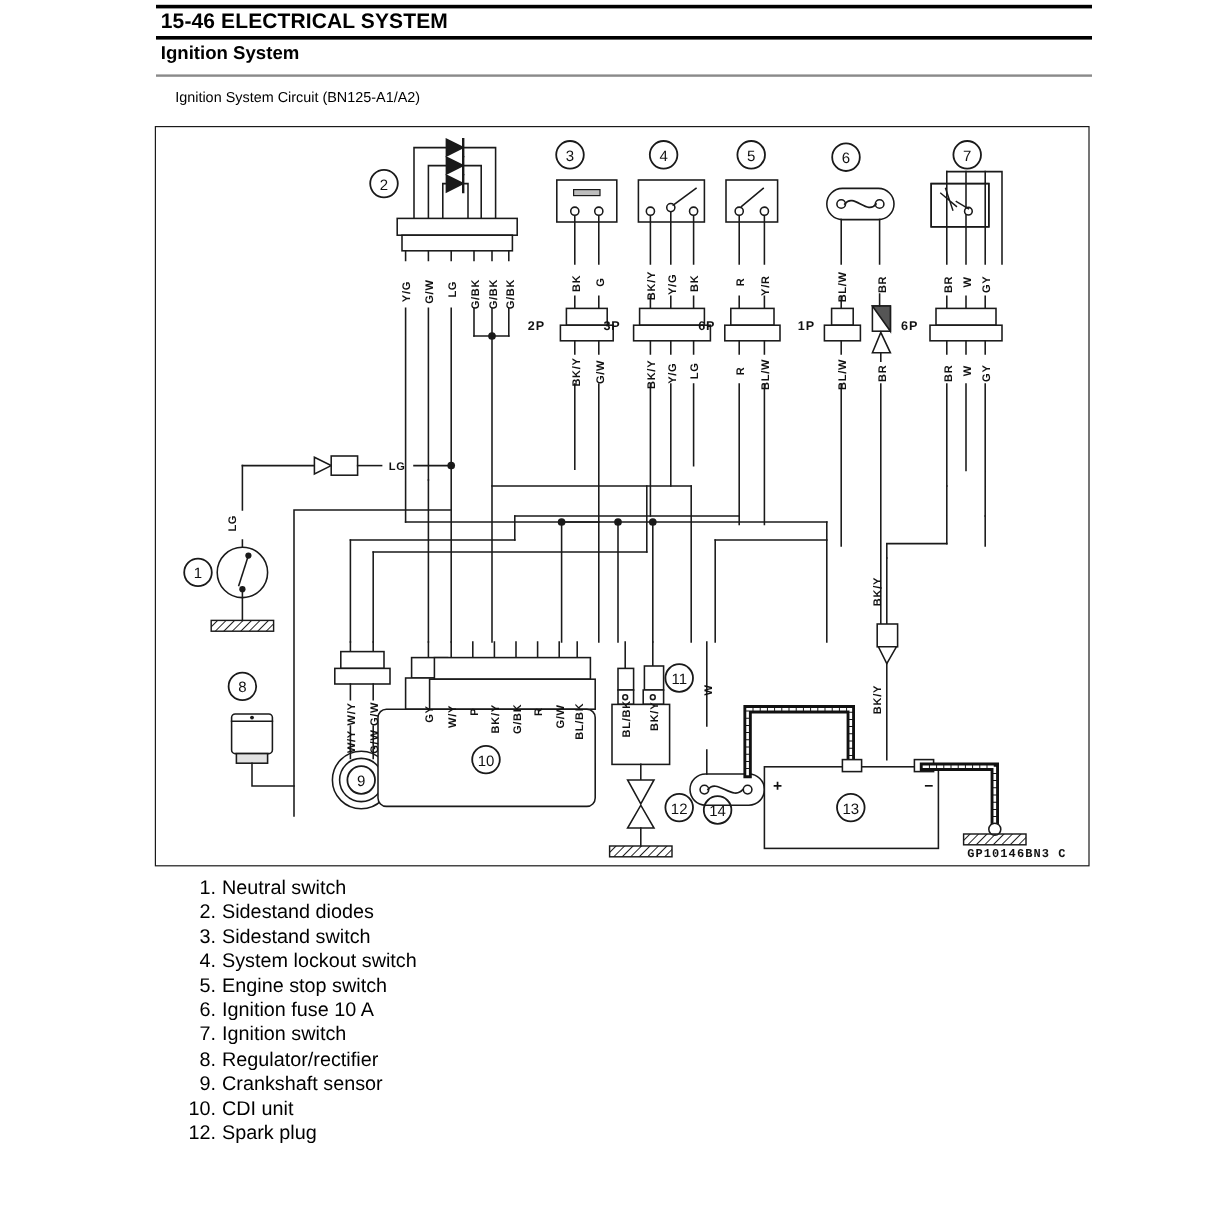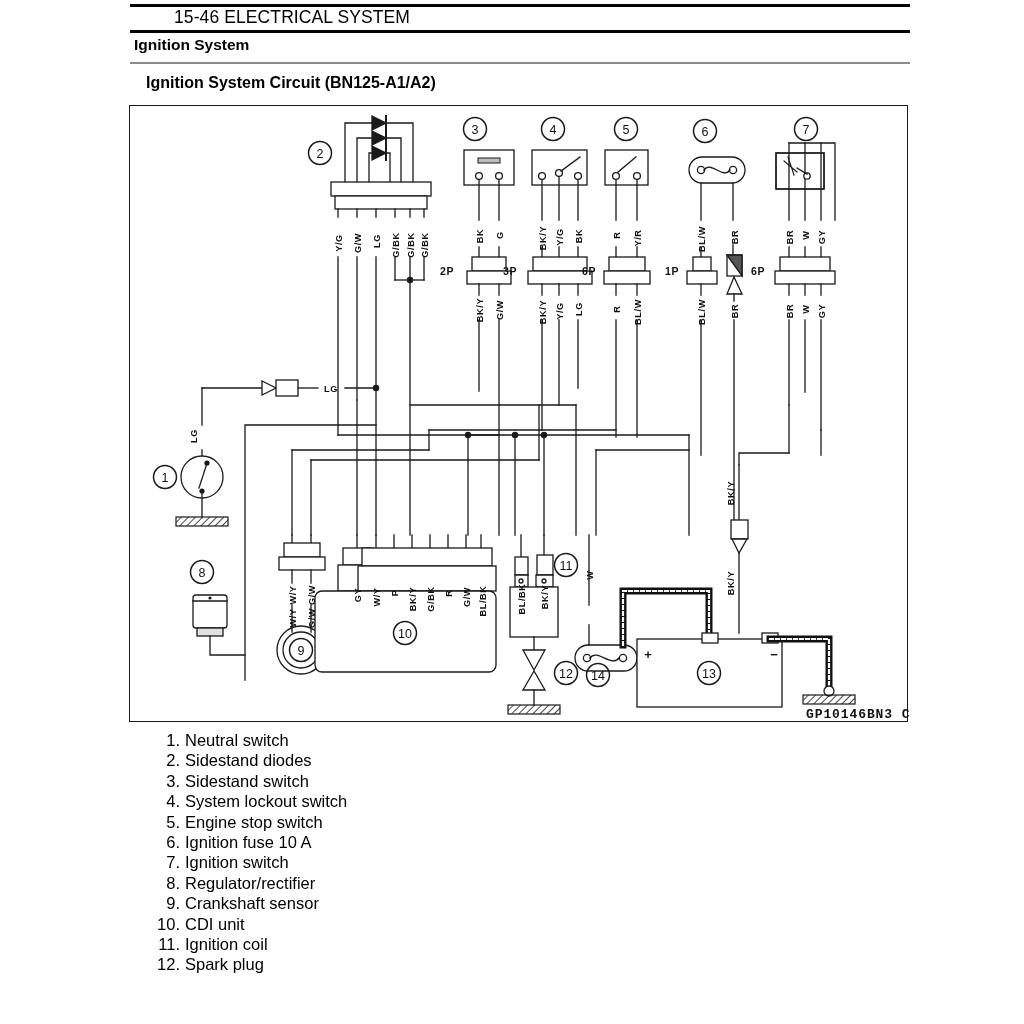--- a/index.html
+++ b/index.html
@@ -25,24 +25,23 @@
   .hdr-rule-top {
     position: absolute;
     left: 130px; top: 4px;
     width: 780px; height: 3px;
     background: #000;
   }
   .hdr-title {
     position: absolute;
     left: 134px; top: 7px;
     font-size: 17.5px;
-    font-weight: normal;
+    font-weight: bold;
     letter-spacing: 0.1px;
     white-space: nowrap;
-    margin-left: 40px;
   }
   .hdr-rule-mid {
     position: absolute;
     left: 130px; top: 30px;
     width: 780px; height: 3px;
     background: #000;
   }
   .hdr-sub {
     position: absolute;
     left: 134px; top: 36px;
@@ -52,22 +51,22 @@
   }
   .hdr-rule-bot {
     position: absolute;
     left: 130px; top: 62px;
     width: 780px; height: 2px;
     background: #8a8a8a;
   }
   .hdr-sub2 {
     position: absolute;
     left: 134px; top: 74px;
-    font-size: 16px;
-    font-weight: bold;
+    font-size: 12px;
+    font-weight: normal;
     white-space: nowrap;
     padding-left: 12px;
   }
 
   
   .diagram-frame {
     position: absolute;
     left: 129px; top: 105px;
     width: 779px; height: 617px;
     border: 1.6px solid #1a1a1a;
@@ -97,21 +96,21 @@
     width: 28px;
     text-align: right;
     margin-right: 5px;
   }
   .legend-txt { }
 
   .ref-code {
     position: absolute;
     left: 806px; top: 707px;
     font-family: "Liberation Mono", monospace;
-    font-size: 13px;
+    font-size: 10px;
     letter-spacing: 0.9px;
     font-weight: bold;
     color: #111;
     white-space: nowrap;
   }
 </style>
 </head>
 <body>
 
 <div class="page">
@@ -533,22 +532,18 @@
     </div>
     <div class="legend-row">
       <span class="legend-num">9.</span>
       <span class="legend-txt">Crankshaft sensor</span>
     </div>
     <div class="legend-row">
       <span class="legend-num">10.</span>
       <span class="legend-txt">CDI unit</span>
     </div>
     <div class="legend-row">
-      <span class="legend-num">11.</span>
-      <span class="legend-txt">Ignition coil</span>
-    </div>
-    <div class="legend-row">
       <span class="legend-num">12.</span>
       <span class="legend-txt">Spark plug</span>
     </div>
   </div>
 
 </div>
 
 </body></html>

